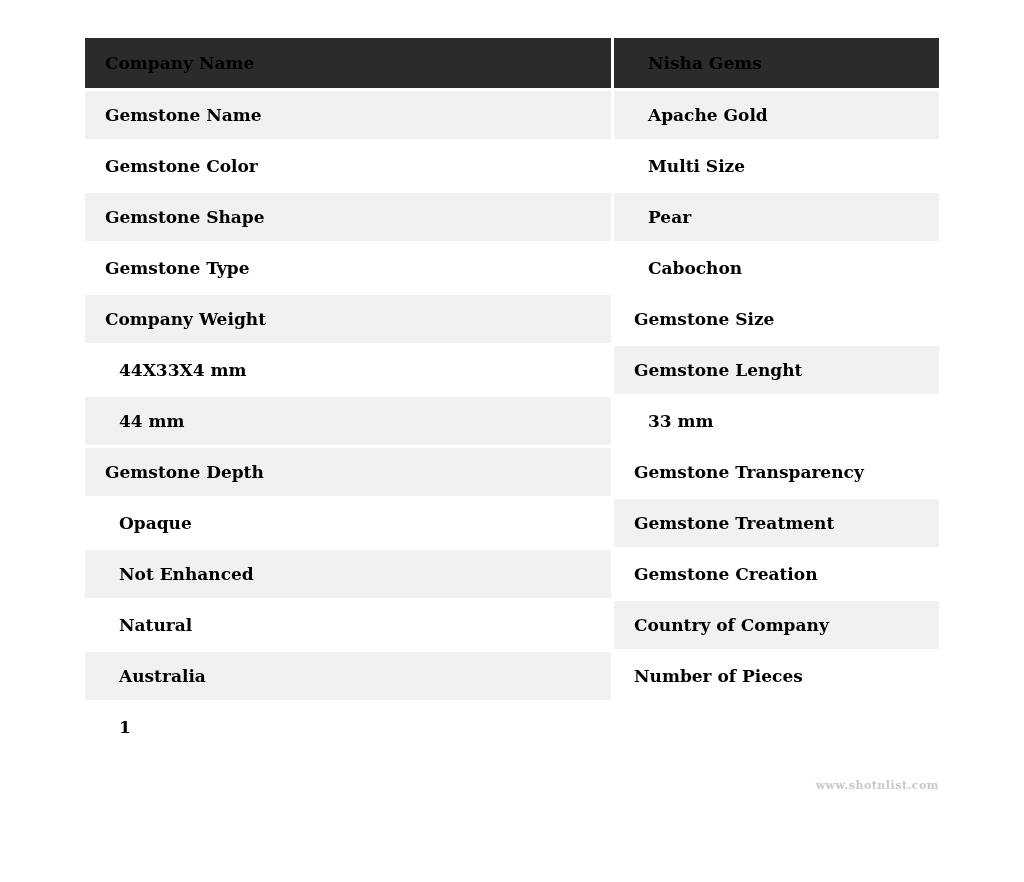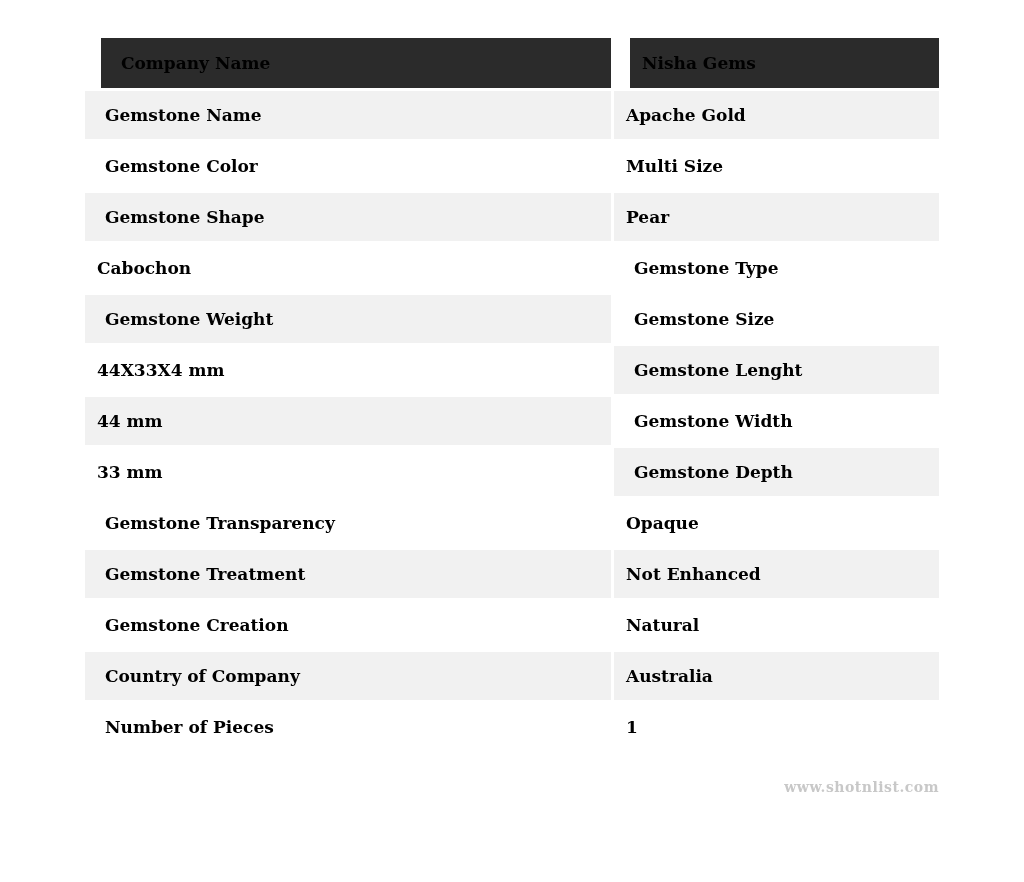--- a/index.html
+++ b/index.html
@@ -32,35 +32,34 @@
     align-items: center;
     box-sizing: border-box;
     font-size: 17px;
     font-weight: bold;
     background: var(--row-bg, #ffffff);
     color: var(--text-color, #000000);
     white-space: nowrap;
     overflow: hidden;
   }
   .label-cell { padding-left: 20px; }
-  .value-cell { padding-left: 12px; }
+  .value-cell { padding-left: 34px; }
   .cell.header {
     background: var(--header-bg, #2b2b2b);
     color: var(--header-text, #000000);
-    margin-left: 16px;
   }
   .cell.alt {
     background: var(--row-alt-bg, #f1f1f1);
     text-align: center;
   }
   .watermark {
     width: 854px;
     margin-top: 28px;
     text-align: right;
-    font-size: 14px;
+    font-size: 11px;
     font-weight: bold;
     color: var(--watermark-color, #c8c8c8);
     letter-spacing: 0.5px;
   }
 </style>
 </head>
 <body>
 
 <div class="page">
 
@@ -70,32 +69,31 @@
 
   <div class="cell label-cell alt">Gemstone Name</div>
   <div class="cell value-cell alt">Apache Gold</div>
 
   <div class="cell label-cell">Gemstone Color</div>
   <div class="cell value-cell">Multi Size</div>
 
   <div class="cell label-cell alt">Gemstone Shape</div>
   <div class="cell value-cell alt">Pear</div>
 
+  <div class="cell label-cell">Gemstone Type</div>
   <div class="cell value-cell">Cabochon</div>
-  <div class="cell label-cell">Gemstone Type</div>
 
-  <div class="cell label-cell alt">Gemstone Weight</div>
+  <div class="cell label-cell alt">Company Weight</div>
 
   <div class="cell label-cell">Gemstone Size</div>
   <div class="cell value-cell">44X33X4 mm</div>
 
   <div class="cell label-cell alt">Gemstone Lenght</div>
   <div class="cell value-cell alt">44 mm</div>
 
-  <div class="cell label-cell">Gemstone Width</div>
   <div class="cell value-cell">33 mm</div>
 
   <div class="cell label-cell alt">Gemstone Depth</div>
 
   <div class="cell label-cell">Gemstone Transparency</div>
   <div class="cell value-cell">Opaque</div>
 
   <div class="cell label-cell alt">Gemstone Treatment</div>
   <div class="cell value-cell alt">Not Enhanced</div>
 

